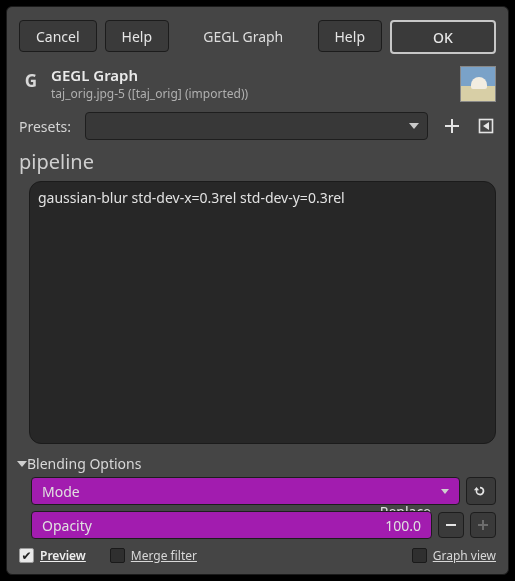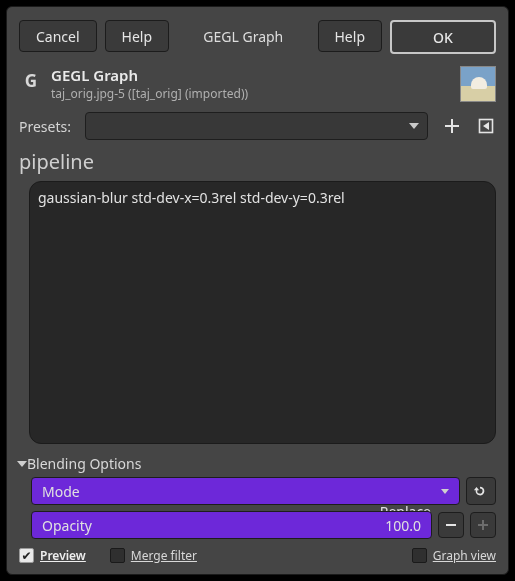--- a/index.html
+++ b/index.html
@@ -204,21 +204,21 @@
     gap: 6px;
   }
   .row {
     display: flex;
     align-items: center;
     gap: 6px;
   }
   .field {
     flex: 1 1 auto;
     height: 26px;
-    background: #6d28d9;
+    background: #a21caf;
     border: 1px solid #1d1d1d;
     border-radius: 4px;
     display: flex;
     align-items: center;
     padding: 0 10px;
     color: #e0e0e0;
     font-size: 14px;
   }
   .field .name { flex: 1 1 auto; }
   .field .val { margin-right: 6px; margin-top: 40px; }

